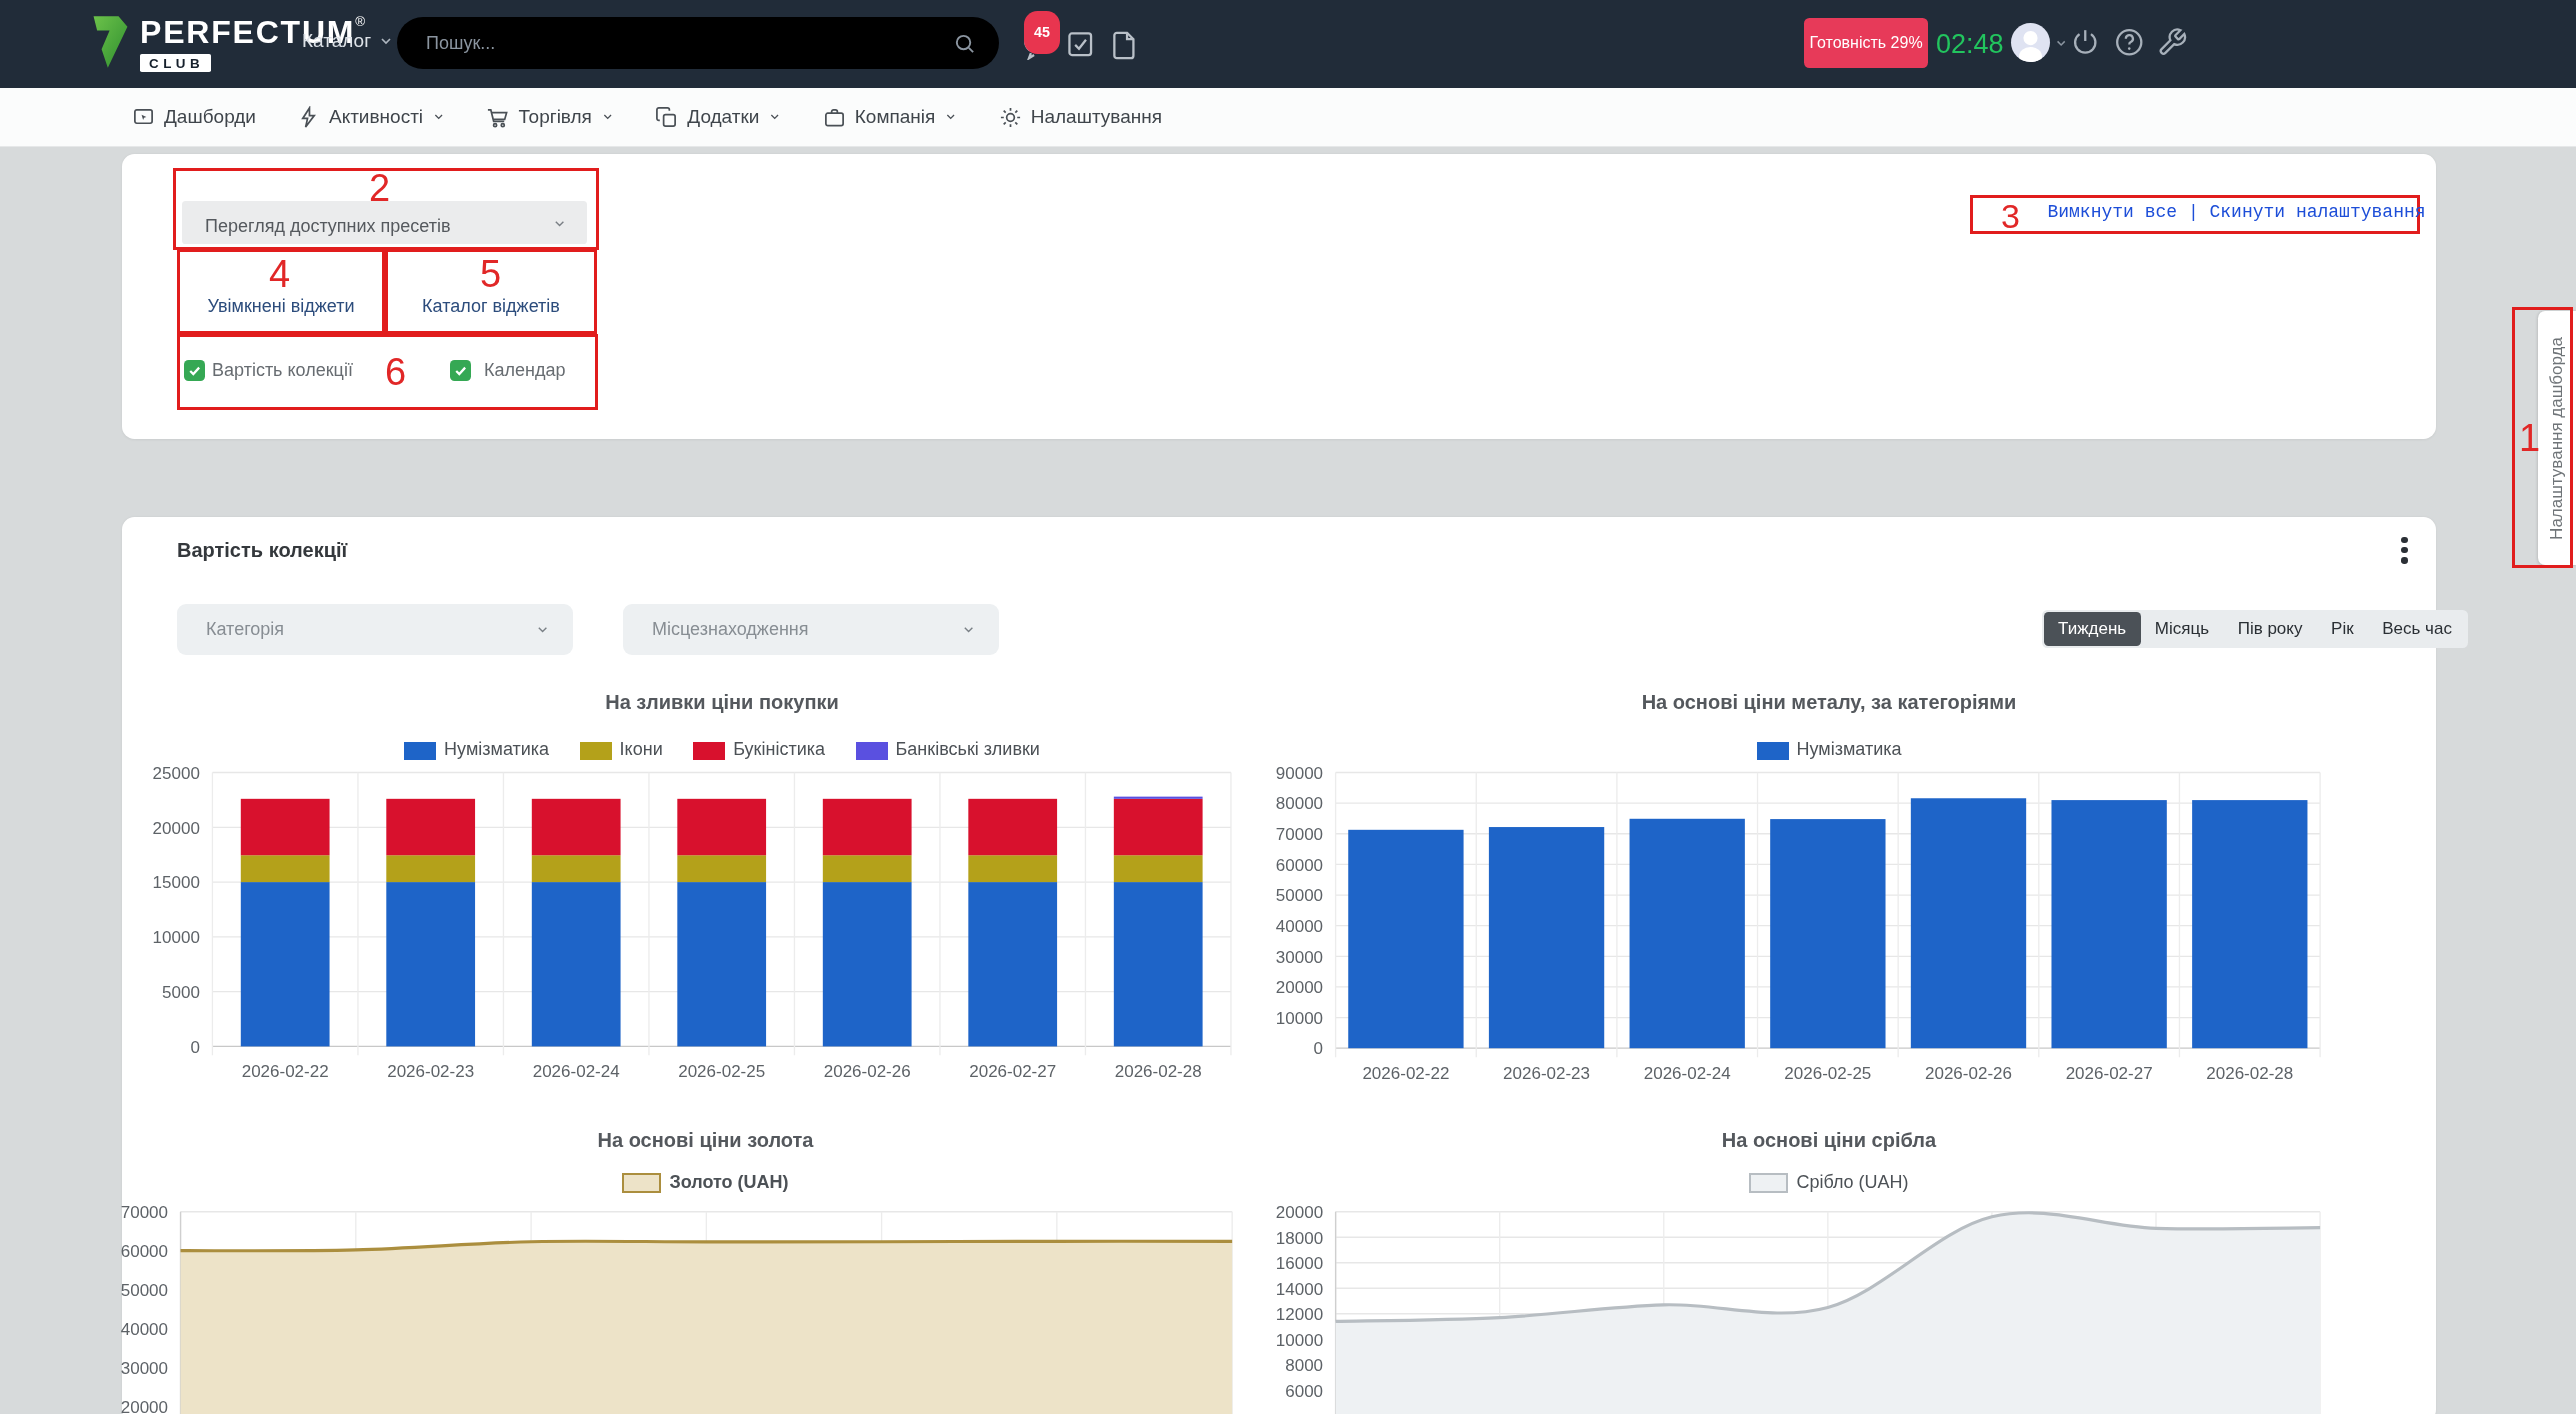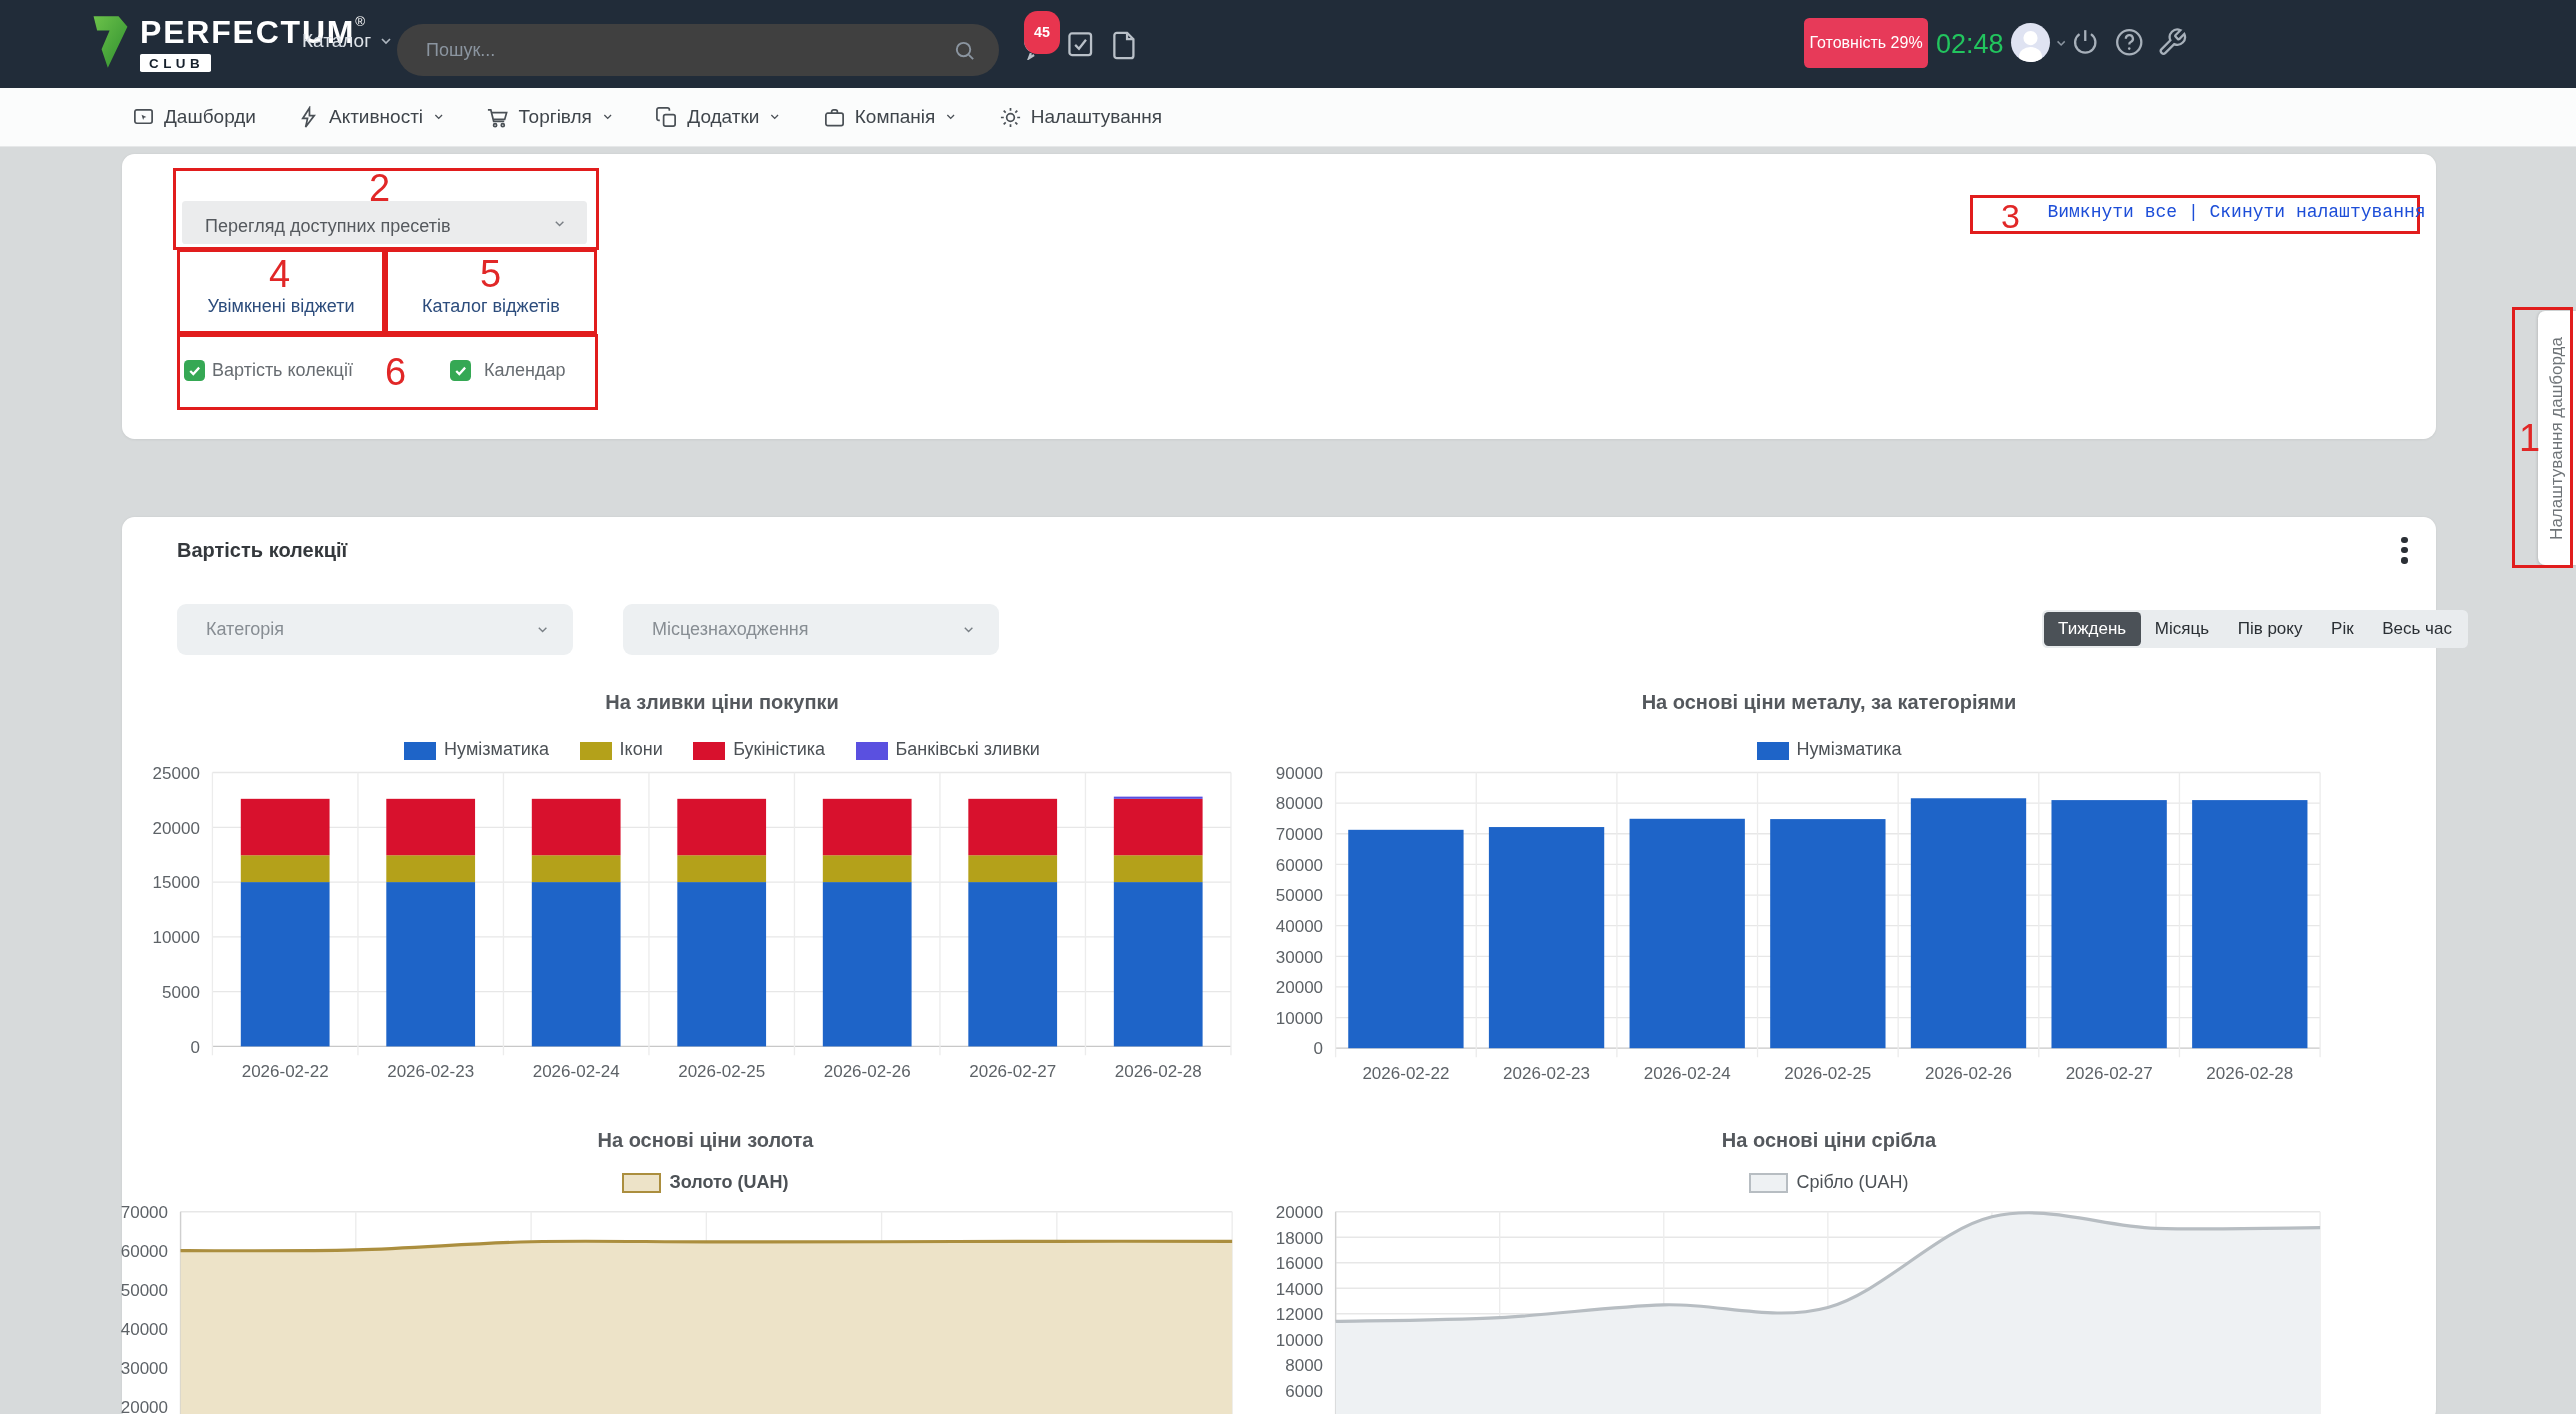--- a/index.html
+++ b/index.html
@@ -7,21 +7,21 @@
   body { font-family:"Liberation Sans", sans-serif; background:#d7dadb; position:relative; }
 
   
   .topbar { position:absolute; left:0; top:0; width:2576px; height:88px; background:#212c39; z-index:30; }
   .brand { position:absolute; left:90px; top:14.3px; display:flex; }
   .brand-text { margin-left:9px; position:relative; }
   .brand-name { color:#fff; font-size:32px; font-weight:bold; letter-spacing:1.8px; line-height:36px; }
   .brand-reg { color:#fff; font-size:13.4px; vertical-align:top; }
   .club-badge { display:inline-block; margin-top:3.6px; background:#fff; color:#16202c; font-size:13.4px; font-weight:bold; letter-spacing:4.5px; padding:1.8px 7.2px 1.8px 9px; border-radius:1.8px; }
   .create-btn { position:absolute; left:302px; top:30px; color:#dde2e8; font-size:19px; display:flex; align-items:center; gap:7.2px; cursor:pointer; }
-  .searchbox { position:absolute; left:397px; top:24px; width:602px; height:52px; background:#404040; border-radius:26px; display:flex; align-items:center; padding:0 23px 0 29px; }
+  .searchbox { position:absolute; left:397px; top:17px; width:602px; height:52px; background:#000000; border-radius:26px; display:flex; align-items:center; padding:0 23px 0 29px; }
   .searchbox .ph { color:#8b95a0; font-size:18px; flex:1; }
   .hicon { position:absolute; top:29px; width:30.5px; height:30.5px; color:#b9c0c8; }
   .badge45 { position:absolute; left:1024px; top:10.8px; min-width:36px; height:43px; background:#e8354f; border-radius:13.4px; color:#fff; font-size:14.3px; font-weight:bold; display:flex; align-items:center; justify-content:center; z-index:2; padding:0 5.4px; }
   .ready-btn { position:absolute; left:1804px; top:18px; width:124px; height:50px; background:#e73a59; border-radius:5.4px; color:#fff; font-size:16px; display:flex; align-items:center; justify-content:center; cursor:pointer; }
   .clock { position:absolute; left:1936px; top:29px; color:#22c55e; font-size:27px; }
   .avatar { position:absolute; left:2011px; top:23px; width:39px; height:39px; border-radius:50%; background:#dfe3f2; overflow:hidden; }
   .av-chev { position:absolute; left:2054px; top:36px; color:#8b95a0; }
 
   
   .navbar { position:absolute; left:0; top:88px; width:2576px; height:59px; background:#fbfcfc; border-bottom:0.9px solid #e6e8e9; display:flex; align-items:center; padding-left:132px; gap:41px; z-index:25; }

